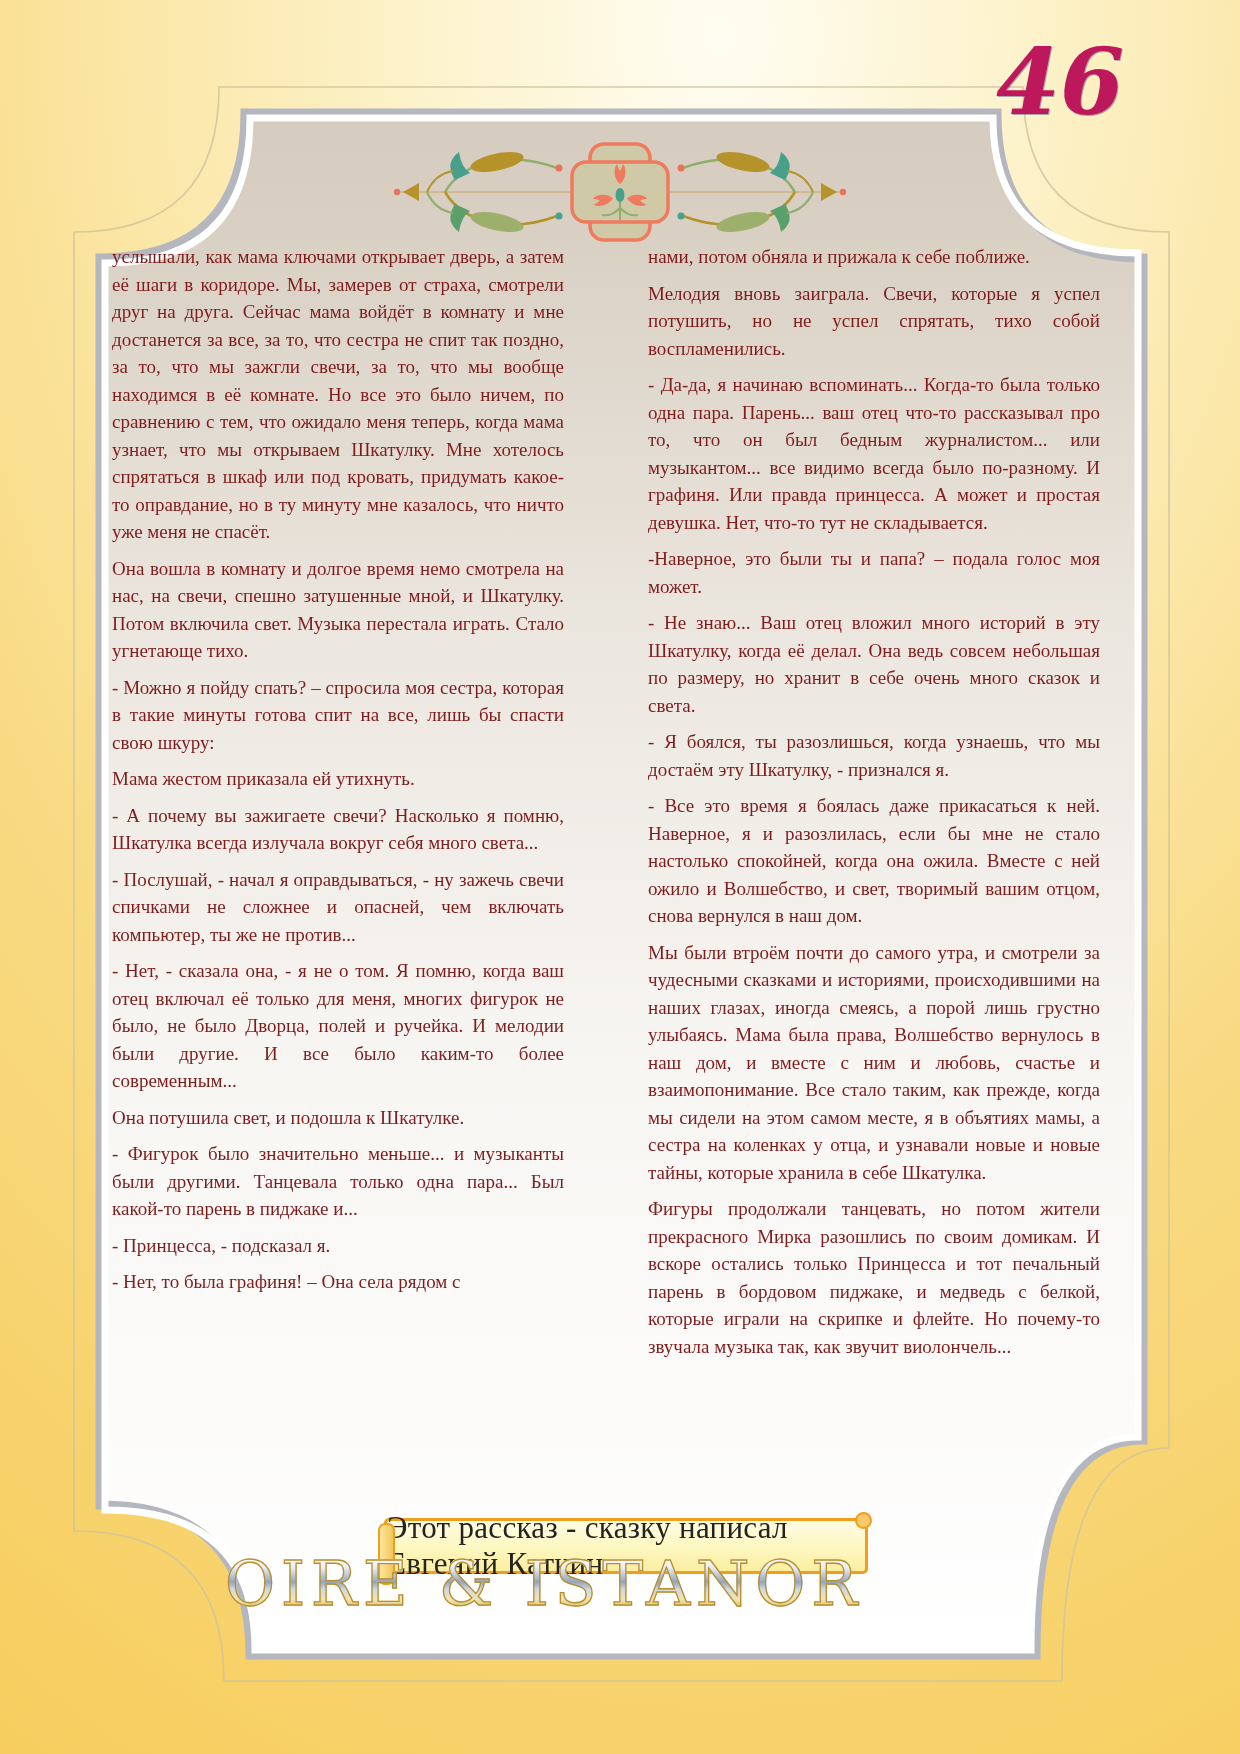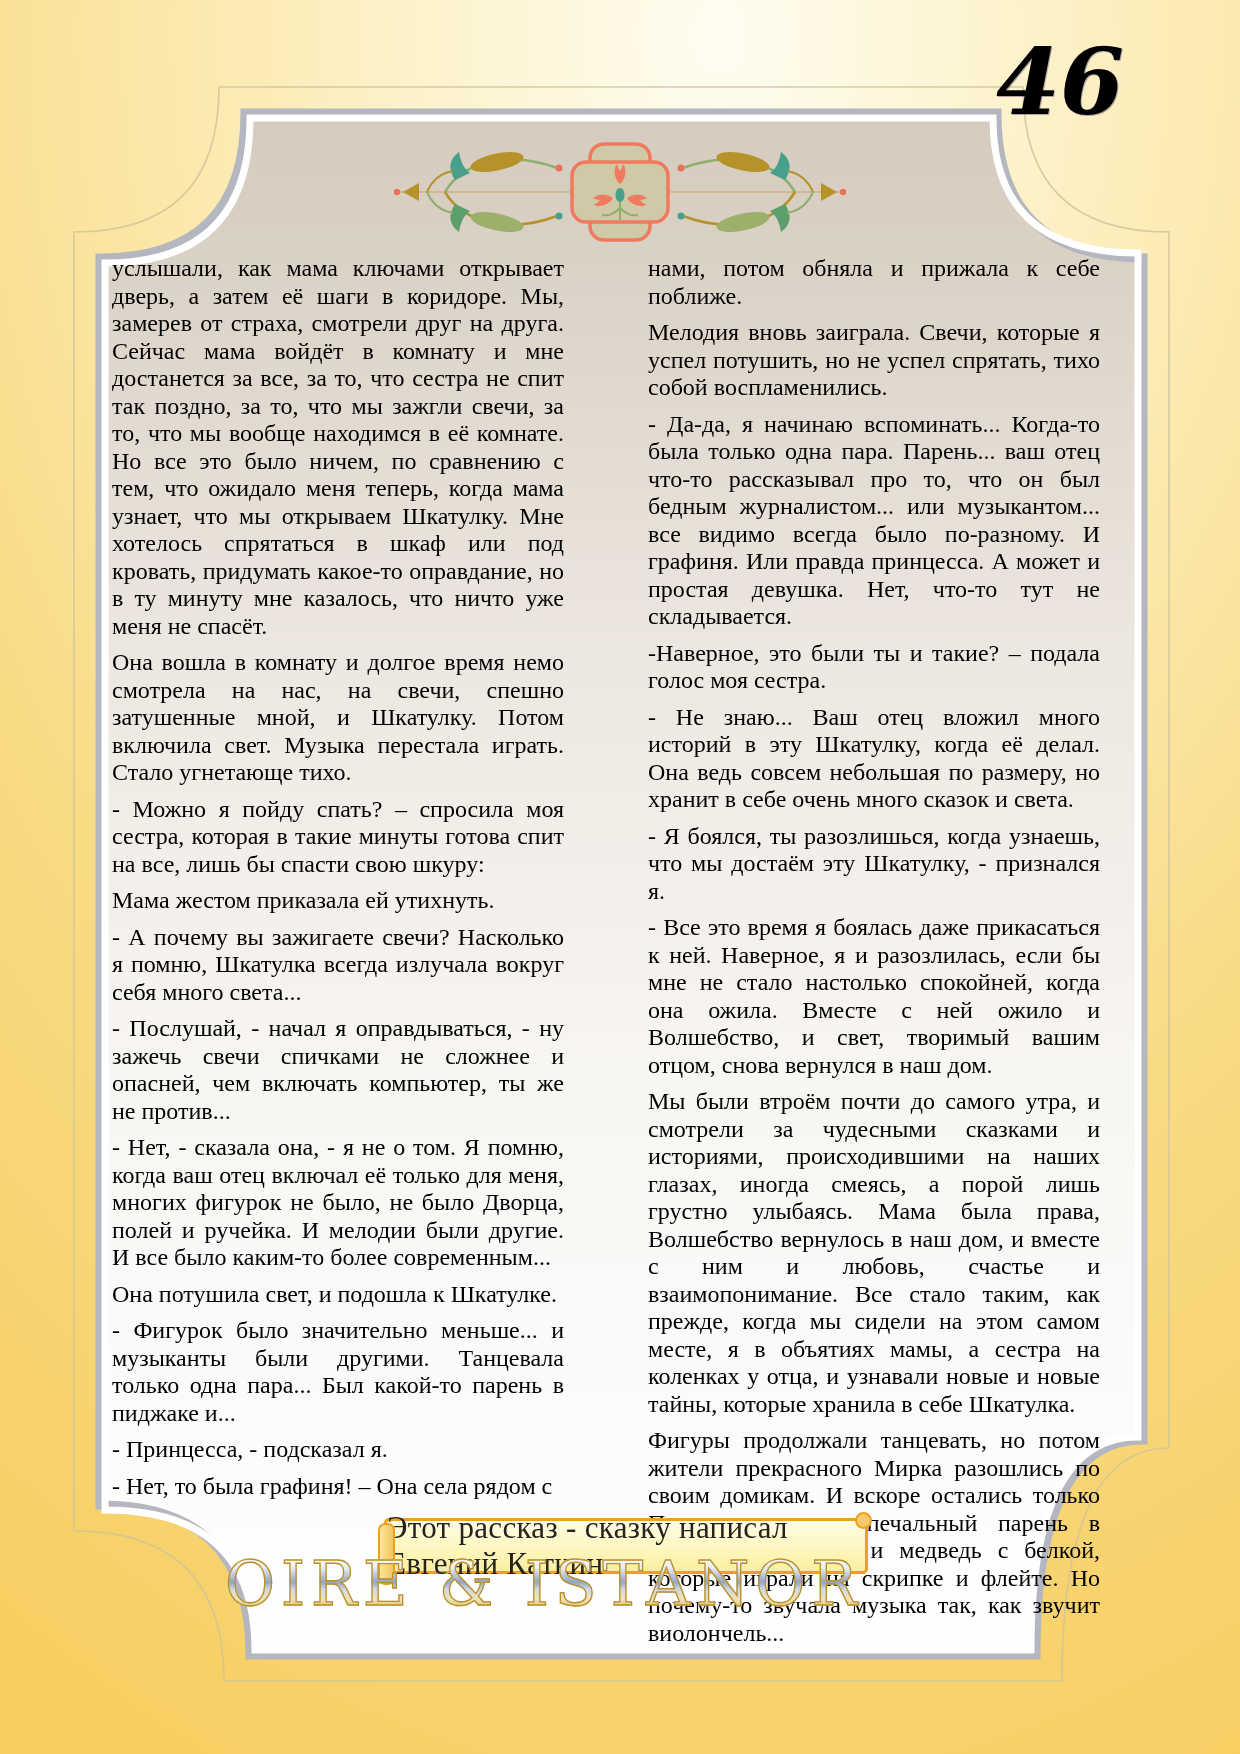--- a/index.html
+++ b/index.html
@@ -5,32 +5,31 @@
   html,body{margin:0;padding:0;}
   body{
     width:1240px;height:1754px;position:relative;overflow:hidden;
     font-family:"Liberation Serif", serif;
     background:#f6cb5e;
   }
   #bg-svg{position:absolute;left:0;top:0;width:1240px;height:1754px;display:block;}
 
   .col{
     position:absolute;top:243px;width:452px;
-    font-size:24px;line-height:27.5px;color:#000000;
+    font-size:19px;line-height:27.5px;color:#7f1d1d;
     text-align:justify;
-    margin-top:12px;
   }
   .col p{margin:0 0 9px 0;}
   #col-left{left:112px;}
   #col-right{left:648px;}
 
   #page-number{
     position:absolute;left:990px;top:28px;width:140px;
     font-family:"DejaVu Serif", serif;font-style:italic;font-weight:700;
-    font-size:92px;color:#000000;text-align:center;
+    font-size:92px;color:#be185d;text-align:center;
     text-shadow:1px 1px 0 rgba(27,21,102,.35);
   }
 
   #credit-banner{
     position:absolute;left:384px;top:1518px;width:478px;height:50px;
     background:linear-gradient(180deg,#fffde4 0%,#fdf6bc 60%,#fbeea0 100%);
     border:3px solid #ee9f1e;border-radius:5px;
     display:flex;align-items:center;justify-content:center;
   }
   #credit-banner .rod{
@@ -125,21 +124,21 @@
     <p>Она потушила свет, и подошла к Шкатулке.</p>
     <p>- Фигурок было значительно меньше... и музыканты были другими. Танцевала только одна пара... Был какой-то парень в пиджаке и...</p>
     <p>- Принцесса, - подсказал я.</p>
     <p>- Нет, то была графиня! – Она села рядом с</p>
   </div>
 
 <div id="col-right" class="col">
     <p>нами, потом обняла и прижала к себе поближе.</p>
     <p>Мелодия вновь заиграла. Свечи, которые я успел потушить, но не успел спрятать, тихо собой воспламенились.</p>
     <p>- Да-да, я начинаю вспоминать... Когда-то была только одна пара. Парень... ваш отец что-то рассказывал про то, что он был бедным журналистом... или музыкантом... все видимо всегда было по-разному. И графиня. Или правда принцесса. А может и простая девушка. Нет, что-то тут не складывается.</p>
-    <p>-Наверное, это были ты и такие? – подала голос моя сестра.</p>
+    <p>-Наверное, это были ты и папа? – подала голос моя может.</p>
     <p>- Не знаю... Ваш отец вложил много историй в эту Шкатулку, когда её делал. Она ведь совсем небольшая по размеру, но хранит в себе очень много сказок и света.</p>
     <p>- Я боялся, ты разозлишься, когда узнаешь, что мы достаём эту Шкатулку, - признался я.</p>
     <p>- Все это время я боялась даже прикасаться к ней. Наверное, я и разозлилась, если бы мне не стало настолько спокойней, когда она ожила. Вместе с ней ожило и Волшебство, и свет, творимый вашим отцом, снова вернулся в наш дом.</p>
     <p>Мы были втроём почти до самого утра, и смотрели за чудесными сказками и историями, происходившими на наших глазах, иногда смеясь, а порой лишь грустно улыбаясь. Мама была права, Волшебство вернулось в наш дом, и вместе с ним и любовь, счастье и взаимопонимание. Все стало таким, как прежде, когда мы сидели на этом самом месте, я в объятиях мамы, а сестра на коленках у отца, и узнавали новые и новые тайны, которые хранила в себе Шкатулка.</p>
     <p>Фигуры продолжали танцевать, но потом жители прекрасного Мирка разошлись по своим домикам. И вскоре остались только Принцесса и тот печальный парень в бордовом пиджаке, и медведь с белкой, которые играли на скрипке и флейте. Но почему-то звучала музыка так, как звучит виолончель...</p>
   </div>
 
 <div id="credit-banner">
   <span class="rod"></span>
   <span class="curl"></span>

